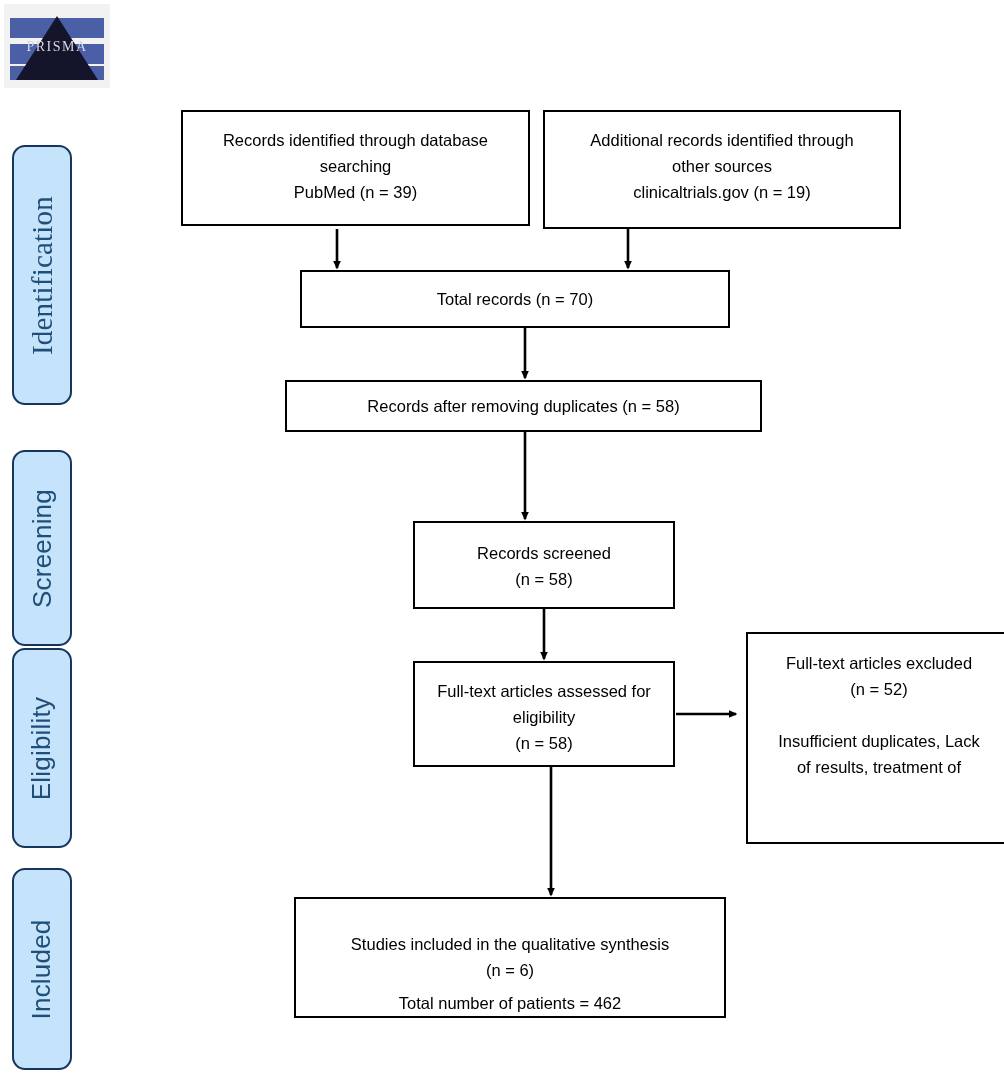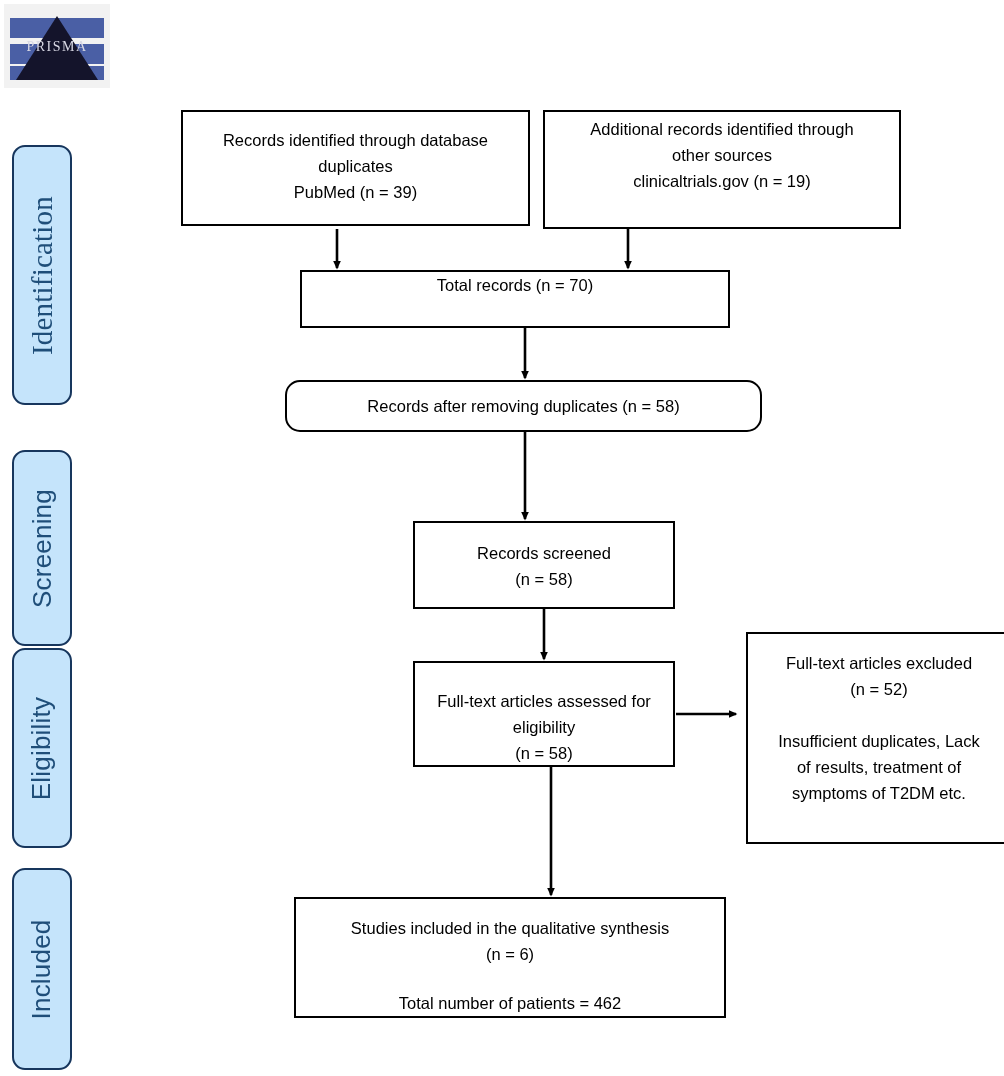--- a/index.html
+++ b/index.html
@@ -70,33 +70,33 @@
     font-size: 16.5px;
     line-height: 26px;
     text-align: center;
   }
   .flow-box .box-line { display: block; white-space: pre-wrap; }
   .flow-box .box-gap { display: block; height: 26px; }
 
   #box-database   { left: 181px; top: 110px; width: 349px; height: 116px;
                     padding-top: 15px; }
   #box-additional { left: 543px; top: 110px; width: 358px; height: 119px;
-                    padding-top: 4px; }
+                    padding-top: 15px; }
   #box-total      { left: 300px; top: 270px; width: 430px; height: 58px;
-                    justify-content: flex-start; }
+                    justify-content: center; }
   #box-duplicates { left: 285px; top: 380px; width: 477px; height: 52px;
-                    justify-content: center; border-radius: 15px; }
+                    justify-content: center; }
   #box-screened   { left: 413px; top: 521px; width: 262px; height: 88px;
                     padding-top: 17px; }
   #box-fulltext   { left: 413px; top: 661px; width: 262px; height: 106px;
-                    padding-top: 25px; }
+                    padding-top: 15px; }
   #box-excluded   { left: 738px; top: 632px; width: 266px; height: 212px;
                     padding-top: 16px; margin-left: 8px; }
   #box-included   { left: 294px; top: 897px; width: 432px; height: 121px;
-                    padding-top: 16px; }
+                    padding-top: 32px; }
 
   
   .connector { position: absolute; }
   .connector svg { display: block; overflow: visible; }
 </style>
 </head>
 <body>
 
 <div id="prisma-logo">
   <svg class="logo-svg" width="106" height="84" viewBox="0 0 106 84">
@@ -117,21 +117,21 @@
 </div>
 <div class="stage-bar" id="stage-eligibility">
   <span class="stage-label">Eligibility</span>
 </div>
 <div class="stage-bar" id="stage-included">
   <span class="stage-label">Included</span>
 </div>
 
 <div class="flow-box" id="box-database">
   <span class="box-line">Records identified through database</span>
-  <span class="box-line">duplicates</span>
+  <span class="box-line">searching</span>
   <span class="box-line">PubMed (n = 39)</span>
 </div>
 
 <div class="flow-box" id="box-additional">
   <span class="box-line">Additional records identified through</span>
   <span class="box-line">other sources</span>
   <span class="box-line">clinicaltrials.gov (n = 19)</span>
 </div>
 
 <div class="flow-box" id="box-total">
@@ -152,21 +152,20 @@
   <span class="box-line">eligibility</span>
   <span class="box-line">(n = 58)</span>
 </div>
 
 <div class="flow-box" id="box-excluded">
   <span class="box-line">Full-text articles excluded</span>
   <span class="box-line">(n = 52)</span>
   <span class="box-gap"></span>
   <span class="box-line">Insufficient duplicates, Lack</span>
   <span class="box-line">of results, treatment of</span>
-  <span class="box-line">symptoms of T2DM etc.</span>
 </div>
 
 <div class="flow-box" id="box-included">
   <span class="box-line">Studies included in the qualitative synthesis</span>
   <span class="box-line">(n = 6)</span>
   <span class="box-gap"></span>
   <span class="box-line">Total number of patients = 462</span>
 </div>
 
 <div class="connector" style="left:0;top:0;width:1004px;height:1076px;">

